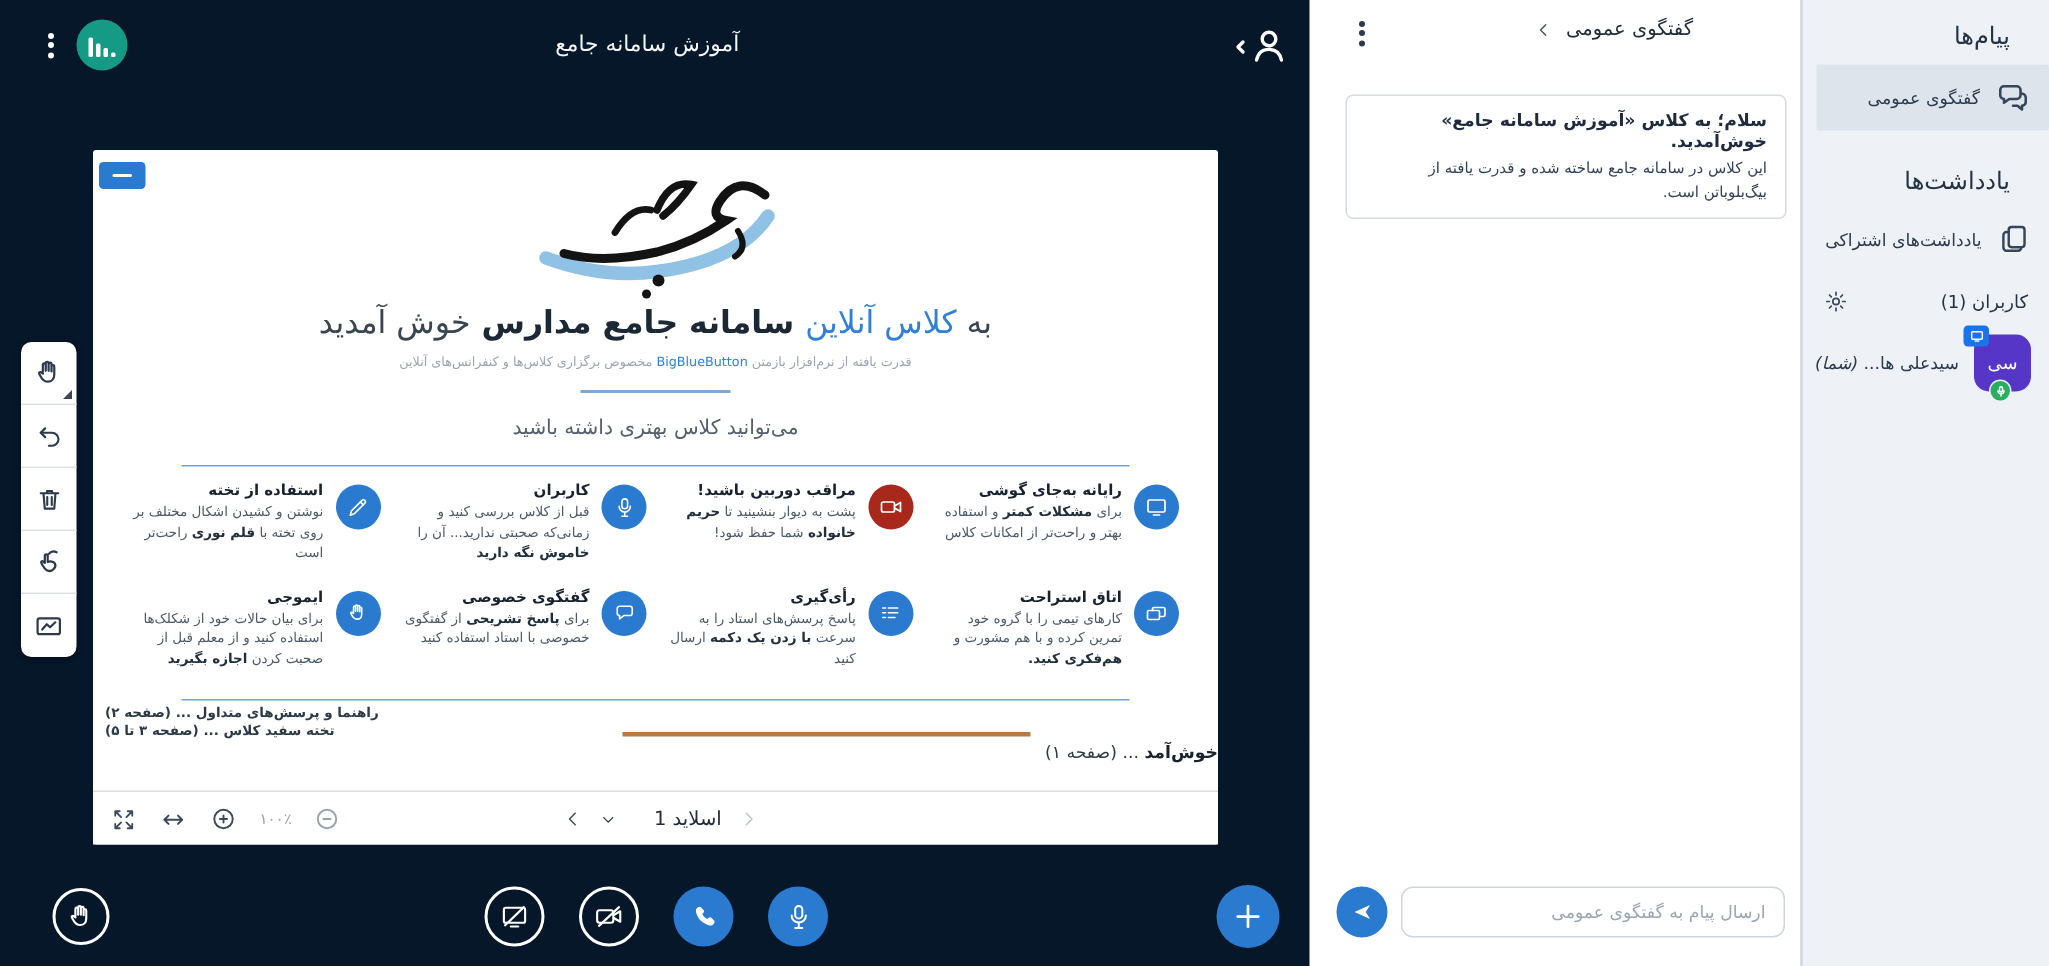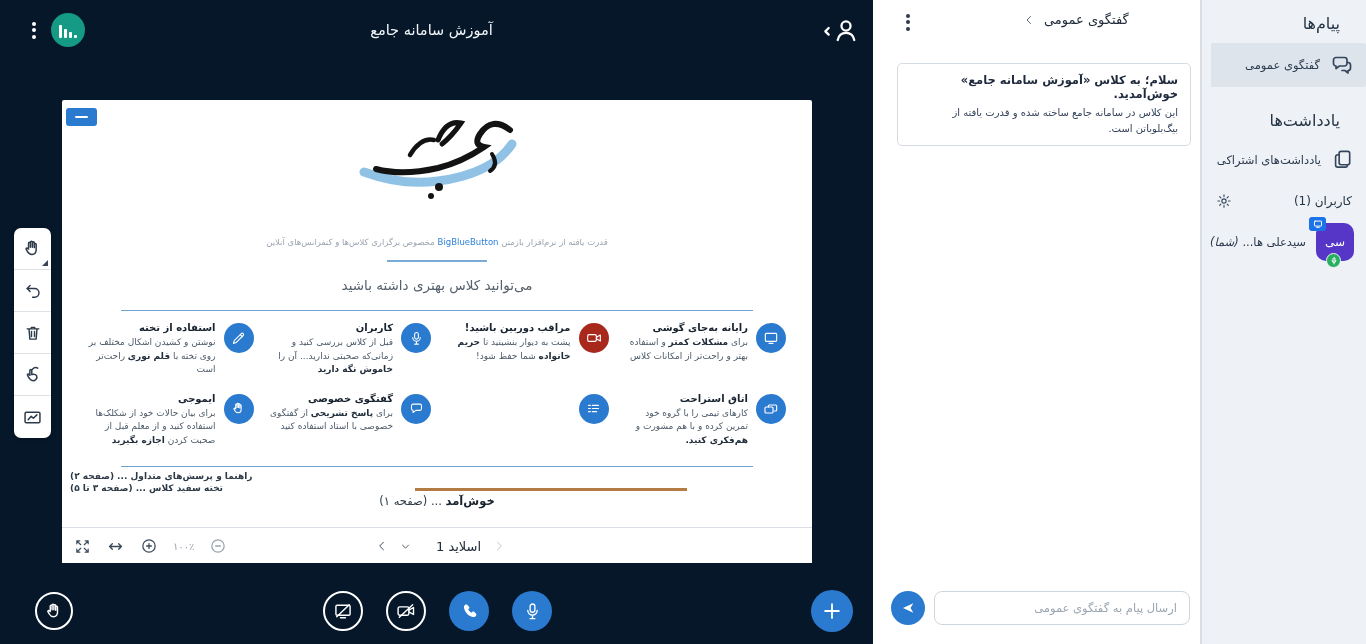--- a/index.html
+++ b/index.html
@@ -48,21 +48,21 @@
   .hr1,.hr2{position:absolute;left:59px;right:59px;border-top:1.6px solid #6fa3d6}
   .hr1{top:210px}.hr2{top:366px}
   .slide-grid{position:absolute;top:222px;right:26px;left:26px;display:grid;grid-template-columns:repeat(4,1fr);column-gap:12px;row-gap:16px}
   .feat{display:flex;gap:8px;align-items:flex-start}
   .fi{width:30px;height:30px;border-radius:50%;background:var(--accent-blue);color:#fff;display:flex;align-items:center;justify-content:center;flex:0 0 30px;margin-top:1px}
   .feat.red .fi{background:var(--feature-red)}
   .feat h4{font-size:10px;color:#17222e;margin-bottom:3px;font-weight:bold}
   .feat p{font-size:9px;line-height:1.5;color:#4c5a68}
   .feat b{color:#212e3c}
   .foot-left{position:absolute;left:8px;top:371px;direction:rtl;text-align:left;font-size:9px;font-weight:bold;color:#2c3946;line-height:1.3}
-  .foot-center{position:absolute;left:0;right:0;top:394px;text-align:center;font-size:11.5px;color:#2c3946}
+  .foot-center{position:absolute;left:0;right:0;top:394px;font-size:11.5px;color:#2c3946}
   .foot-center b{font-weight:bold;color:#17222e}
   .pres-toolbar{position:absolute;left:0;bottom:0;width:750px;height:36px;border-top:1px solid #d9dfe5;background:#fff;color:#3b4a5a}
   .pres-zoom{position:absolute;left:12px;top:0;height:36px;display:flex;align-items:center;gap:15px}
   .zoom-level{font-size:10px;color:#98a2ad}
   .muted{color:#98a2ad}
   .pres-nav{position:absolute;left:313px;top:0;height:36px;display:flex;align-items:center;gap:11px}
   .slide-select{display:flex;align-items:center;gap:25px;color:#202c3a}
   .slide-label{font-size:13px}
   .nav-disabled{color:#bcc5ce}
 
@@ -177,20 +177,21 @@
       <svg class="callig" width="190" height="92" viewBox="0 0 190 92">
         <path d="M22 62 Q60 76 96 71 Q150 64 170 34" stroke="#74b3e0" stroke-width="9" fill="none" opacity="0.8" stroke-linecap="round"></path>
         <path d="M168 20 Q150 6 138 24 Q131 35 142 37 Q120 52 96 58 Q60 66 34 59" stroke="#131313" stroke-width="6" fill="none" stroke-linecap="round"></path>
         <path d="M96 30 Q104 10 119 13 Q110 26 100 34" stroke="#131313" stroke-width="5" fill="none" stroke-linecap="round"></path>
         <path d="M68 45 Q79 27 92 30" stroke="#131313" stroke-width="4.5" fill="none" stroke-linecap="round"></path>
         <path d="M150 44 q7 11 -2 17" stroke="#131313" stroke-width="4" fill="none" stroke-linecap="round"></path>
         <circle cx="97" cy="77" r="4" fill="#131313"></circle>
           <circle cx="89" cy="86" r="3" fill="#131313"></circle>
       </svg>
 
+      <div class="slide-title"><span>به </span><span class="lb">کلاس آنلاین</span><span class="bd"> سامانه جامع مدارس </span><span>خوش آمدید</span></div>
       <div class="slide-sub"><span>قدرت یافته از نرم‌افزار بازمتن </span><span class="brand">BigBlueButton</span><span> مخصوص برگزاری کلاس‌ها و کنفرانس‌های آنلاین</span></div>
       <div class="mini-line"></div>
       <div class="tagline">می‌توانید کلاس بهتری داشته باشید</div>
       <div class="hr1"></div>
 
       <div class="slide-grid">
         <div class="feat">
           <span class="fi">
               <svg class="s" width="16" height="16" viewBox="0 0 24 24">
                 <rect x="3.5" y="5" width="17" height="12" rx="1.5"></rect>
@@ -249,20 +250,24 @@
               <h4>اتاق استراحت</h4>
               <p><span>کارهای تیمی را با گروه خود تمرین کرده و با هم مشورت و </span><b>هم‌فکری کنید.</b><span></span></p>
             </div>
         </div>
         <div class="feat">
           <span class="fi">
               <svg class="s" width="15" height="15" viewBox="0 0 24 24">
                 <path d="M4 7h3M10 7h10M4 12h3M10 12h10M4 17h3M10 17h7"></path>
               </svg>
             </span>
+          <div>
+              <h4>رأی‌گیری</h4>
+              <p><span>پاسخ پرسش‌های استاد را به سرعت </span><b>با زدن یک دکمه</b><span> ارسال کنید</span></p>
+            </div>
         </div>
         <div class="feat">
           <span class="fi">
               <svg class="s" width="15" height="15" viewBox="0 0 24 24">
                 <path d="M6.5 5h11A2.5 2.5 0 0 1 20 7.5v5a2.5 2.5 0 0 1-2.5 2.5H11l-4.5 3.5V15A2.5 2.5 0 0 1 4 12.5v-5A2.5 2.5 0 0 1 6.5 5z"></path>
               </svg>
             </span>
           <div>
               <h4>گفتگوی خصوصی</h4>
               <p><span>برای </span><b>پاسخ تشریحی</b><span> از گفتگوی خصوصی با استاد استفاده کنید</span></p>

